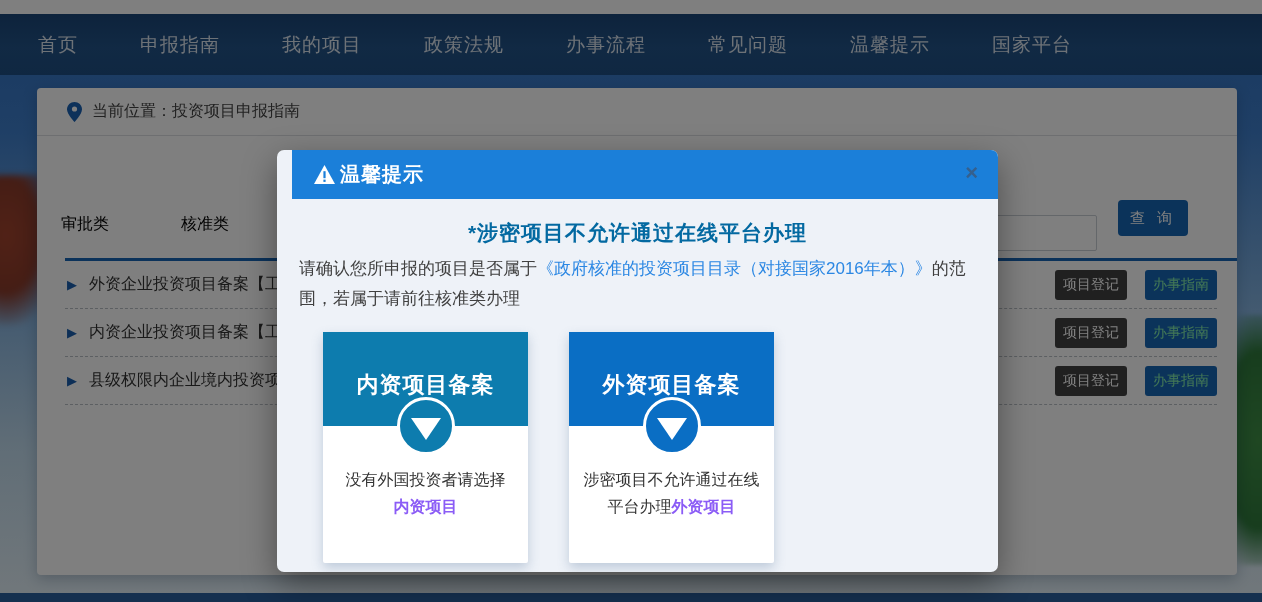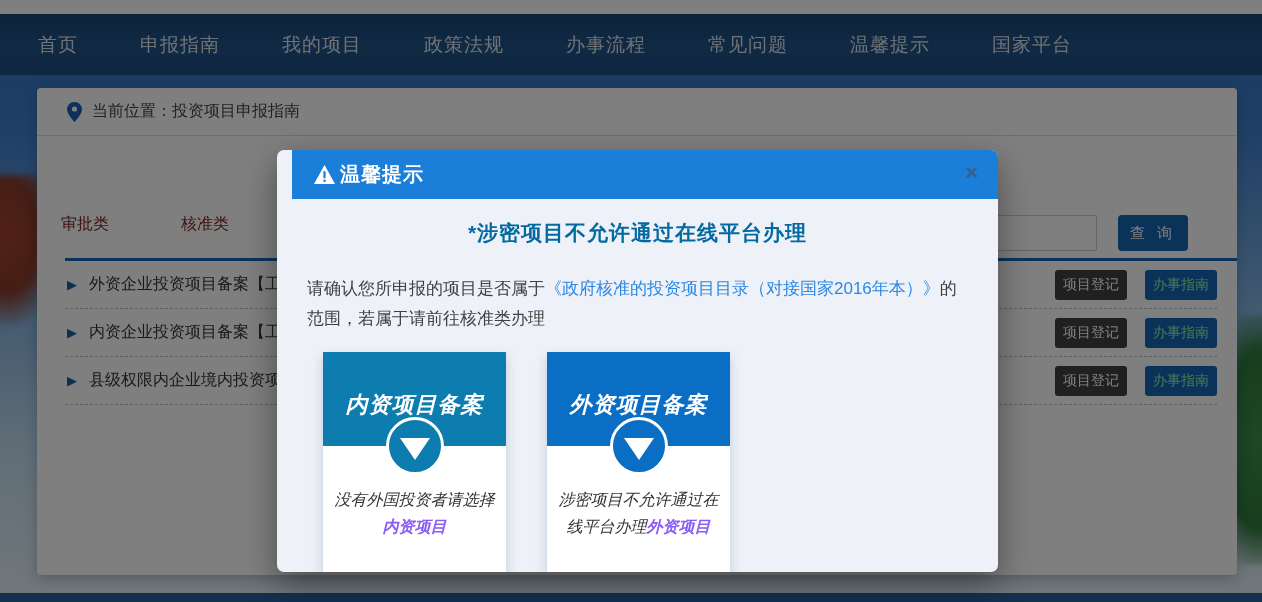--- a/index.html
+++ b/index.html
@@ -35,27 +35,27 @@
   }
   .crumb {
     height:48px; border-bottom:1px solid #dcdfe3;
     display:flex; align-items:center; padding-left:30px; gap:10px;
   }
   .crumb-text { font-size:16px; color:#444; }
   .pin { width:15px; height:20px; display:inline-block; }
 
   .filter-row { position:relative; height:122px; }
   .tabs { position:absolute; left:24px; top:78px; display:flex; gap:72px; }
-  .tab { font-size:16px; color:#7f1d1d; cursor:pointer; }
+  .tab { font-size:16px; color:#000000; cursor:pointer; }
   .search-input {
     position:absolute; right:140px; top:79px; width:310px; height:36px;
     border:1px solid #c9ced4; background:#fff; border-radius:2px; font-size:14px; padding:0 10px;
   }
   .search-btn {
-    position:absolute; right:49px; top:79px; width:70px; height:36px;
+    position:absolute; right:49px; top:64px; width:70px; height:36px;
     background:#1666b4; color:#fff; font-size:15px; border:none; border-radius:4px; cursor:pointer;
     letter-spacing:4px;
   }
   .blue-line { margin:0 0 0 28px; width:1172px; height:3px; background:#1765b5; }
 
   .rows { }
   .row {
     height:48px; margin:0 20px 0 28px; display:flex; align-items:center;
     border-bottom:1px dashed #b9bec4; padding-left:2px;
   }
@@ -83,28 +83,28 @@
   .warn-icon { width:21px; height:19px; margin-right:5px; }
   .modal-title { color:#fff; font-size:20px; font-weight:bold; letter-spacing:1px; }
   .modal-close {
     position:absolute; right:20px; top:12px; color:#35608e; font-size:22px; line-height:22px;
     cursor:pointer; font-weight:bold;
   }
   .modal-warning {
     margin-top:20px; text-align:center; color:#0369a1; font-size:21px; font-weight:bold; letter-spacing:1px;
   }
   .modal-desc {
-    margin-top:27px; padding:0 30px; font-size:17px; color:#404040; line-height:1.75;
+    margin-top:7px; padding:0 22px; font-size:17px; color:#404040; line-height:1.75;
   }
   .desc-link { color:#2b87e3; cursor:pointer; }
 
   .cards { display:flex; gap:41px; padding-left:46px; margin-top:18px; }
   .card {
-    width:183px; height:231px; background:#ffffff; border-radius:2px;
-    box-shadow:0 5px 12px rgba(70,100,140,.28); cursor:pointer;font-style:italic;
+    width:205px; height:231px; background:#ffffff; border-radius:2px;
+    box-shadow:0 5px 12px rgba(70,100,140,.28); cursor:pointer;
   }
   .card-header { height:94px; position:relative; text-align:center; }
   .card--domestic .card-header, .card--domestic .circle { background:#0d7cae; }
   .card--foreign  .card-header, .card--foreign  .circle { background:#0a6ec4; }
   .card-title { padding-top:38px; color:#fff; font-size:22px; font-weight:bold; letter-spacing:1px; }
   .circle {
     position:absolute; left:50%; bottom:-29px; transform:translateX(-50%);
     width:58px; height:58px; border-radius:50%; border:3px solid #fff;
     display:flex; align-items:center; justify-content:center;
   }

